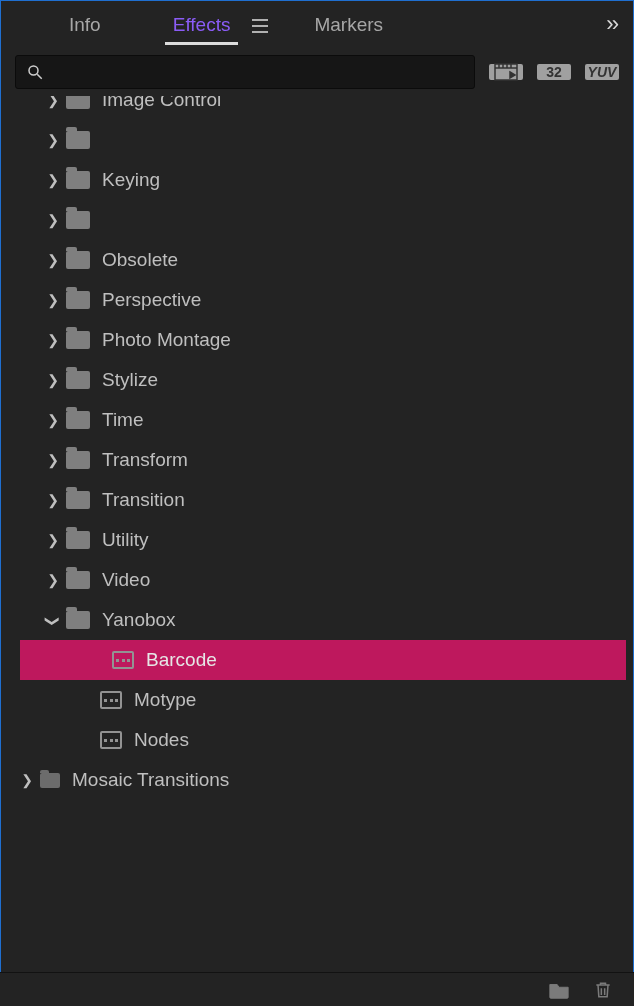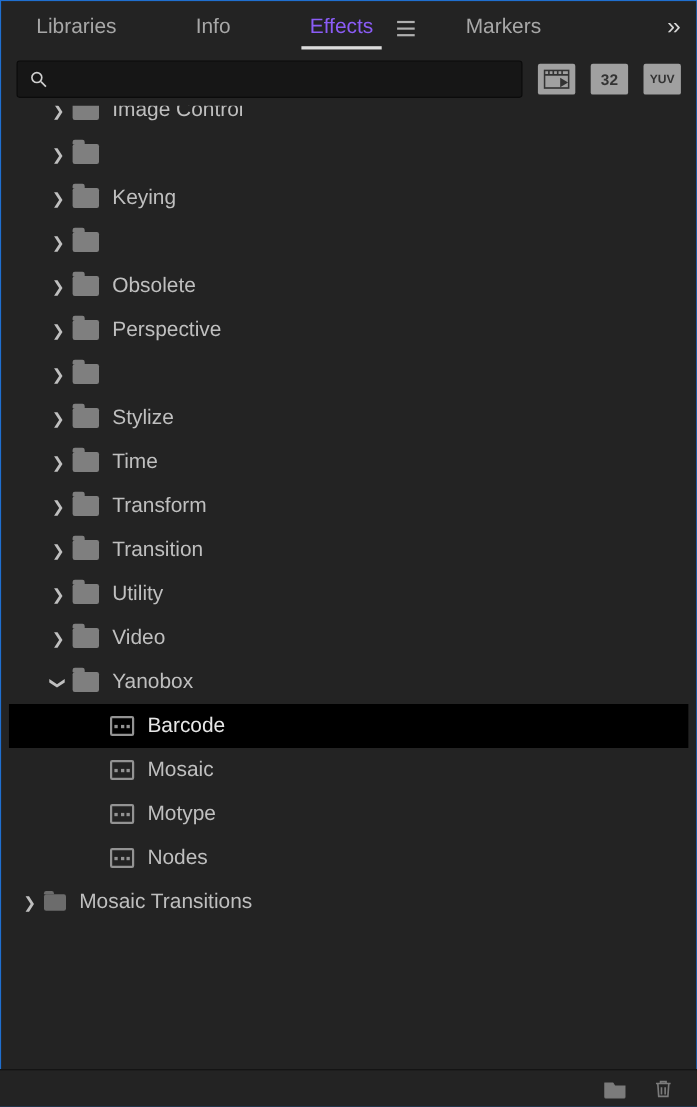--- a/index.html
+++ b/index.html
@@ -12,34 +12,34 @@
   .tab.active::after { content:""; position:absolute; left:10px; right:10px; bottom:-1px; height:3px; background:#dcdcdc; }
   .tab-menu { margin-left:4px; display:inline-flex; flex-direction:column; gap:4px; cursor:pointer; position:relative; top:2px;}
   .tab-menu span { width:16px; height:2px; background:#b0b0b0; display:block;}
   .tabbar .spacer { flex:1; }
   .expand { font-size:22px; color:#d8d8d8; cursor:pointer; padding:0 2px; letter-spacing:-2px;}
 
   
   .searchrow { padding:8px 14px 6px 14px; display:flex; align-items:center; gap:14px;}
   .searchbox { flex:1; height:34px; background:#161616; border:1px solid #0b0b0b; border-radius:3px; display:flex; align-items:center; padding:0 10px;}
   .searchbox svg { width:18px; height:18px; stroke:#cfcfcf; }
-  .badge { width:34px; height:28px; background:#a0a0a0; border-radius:2px; display:flex; align-items:center; justify-content:center; color:#333; font-size:13px; font-weight:600; position:relative; cursor:pointer;}
+  .badge { width:34px; height:16px; background:#a0a0a0; border-radius:2px; display:flex; align-items:center; justify-content:center; color:#333; font-size:13px; font-weight:600; position:relative; cursor:pointer;}
   .badge svg { width:24px; height:18px; }
   .badge .txt { font-size:14px; }
-  .badge.yuv .txt { font-size:11px; letter-spacing:0; }
+  .badge.yuv .txt { font-size:14px; letter-spacing:0;font-style:italic; }
 
   
   .tree-wrap { position:absolute; top:96px; bottom:34px; left:8px; right:8px; overflow:hidden;}
   .tree { position:absolute; inset:0; overflow-y:auto; }
   .tree::-webkit-scrollbar { width:14px; }
   .tree::-webkit-scrollbar-track { background:transparent; }
   .tree::-webkit-scrollbar-thumb { background:#4b4b4b; border-radius:7px; }
 
   .row { display:flex; align-items:center; height:40px; padding-left:0; font-size:19px; color:#bfbfbf; cursor:pointer;}
-  .row.selected { background:#000000; color:#e6e6e6; }
+  .row.selected { background:#be185d; color:#e6e6e6;margin-left:12px; }
   .indent0 { padding-left:6px; }
   .indent1 { padding-left:32px; }
   .indent2 { padding-left:92px; }
   .chev { width:26px; display:inline-flex; justify-content:center; color:#bfbfbf; font-size:14px;}
   .folder-icn { width:24px; height:18px; background:#7f7f7f; border-radius:2px 2px 2px 2px; position:relative; margin-right:12px; flex-shrink:0;}
   .folder-icn::before { content:""; position:absolute; left:0; top:-4px; width:11px; height:4px; background:#7f7f7f; border-radius:2px 2px 0 0;}
   .folder-icn.small { width:20px; height:15px; background:#6c6c6c;}
   .folder-icn.small::before { width:9px; top:-3px; height:3px; background:#6c6c6c;}
 
   .effect-icn { width:22px; height:18px; border:2px solid #939393; border-radius:2px; margin-right:12px; position:relative; flex-shrink:0; display:flex; align-items:center; justify-content:space-evenly;}
@@ -51,21 +51,20 @@
   .cutoff .row { margin-top:-16px; }
 
   
   .footer { position:absolute; bottom:0; left:0; right:0; height:34px; background:#232323; border-top:1px solid #121212; display:flex; align-items:center; justify-content:flex-end; padding-right:20px; gap:22px;}
   .footer svg { width:22px; height:20px; stroke:#7b7b7b;}
 </style>
 </head>
 <body>
 
 <div class="tabbar">
-  <div class="tab"><span>Libraries</span></div>
   <div class="tab" style="margin-left:36px;"><span>Info</span></div>
   <div class="tab active" style="margin-left:36px;"><span>Effects</span></div>
   <div class="tab-menu">
       <span></span>
       <span></span>
       <span></span>
     </div>
   <div class="tab" style="margin-left:28px;"><span>Markers</span></div>
   <div class="spacer"></div>
   <div class="expand">››</div>
@@ -127,20 +126,21 @@
     <span class="label">Obsolete</span>
   </div>
   <div class="row indent1">
     <span class="chev">❯</span>
     <span class="folder-icn"></span>
     <span class="label">Perspective</span>
   </div>
   <div class="row indent1">
     <span class="chev">❯</span>
     <span class="folder-icn"></span>
+    <span class="label">Photo Montage</span>
   </div>
   <div class="row indent1">
     <span class="chev">❯</span>
     <span class="folder-icn"></span>
     <span class="label">Stylize</span>
   </div>
   <div class="row indent1">
     <span class="chev">❯</span>
     <span class="folder-icn"></span>
     <span class="label">Time</span>
@@ -171,28 +171,20 @@
     <span class="label">Yanobox</span>
   </div>
 
   <div class="row indent2 selected">
     <span class="effect-icn">
           <span></span>
           <span></span>
           <span></span>
         </span>
     <span class="label">Barcode</span>
-  </div>
-  <div class="row indent2">
-    <span class="effect-icn">
-          <span></span>
-          <span></span>
-          <span></span>
-        </span>
-    <span class="label">Mosaic</span>
   </div>
   <div class="row indent2">
     <span class="effect-icn">
           <span></span>
           <span></span>
           <span></span>
         </span>
     <span class="label">Motype</span>
   </div>
   <div class="row indent2">

